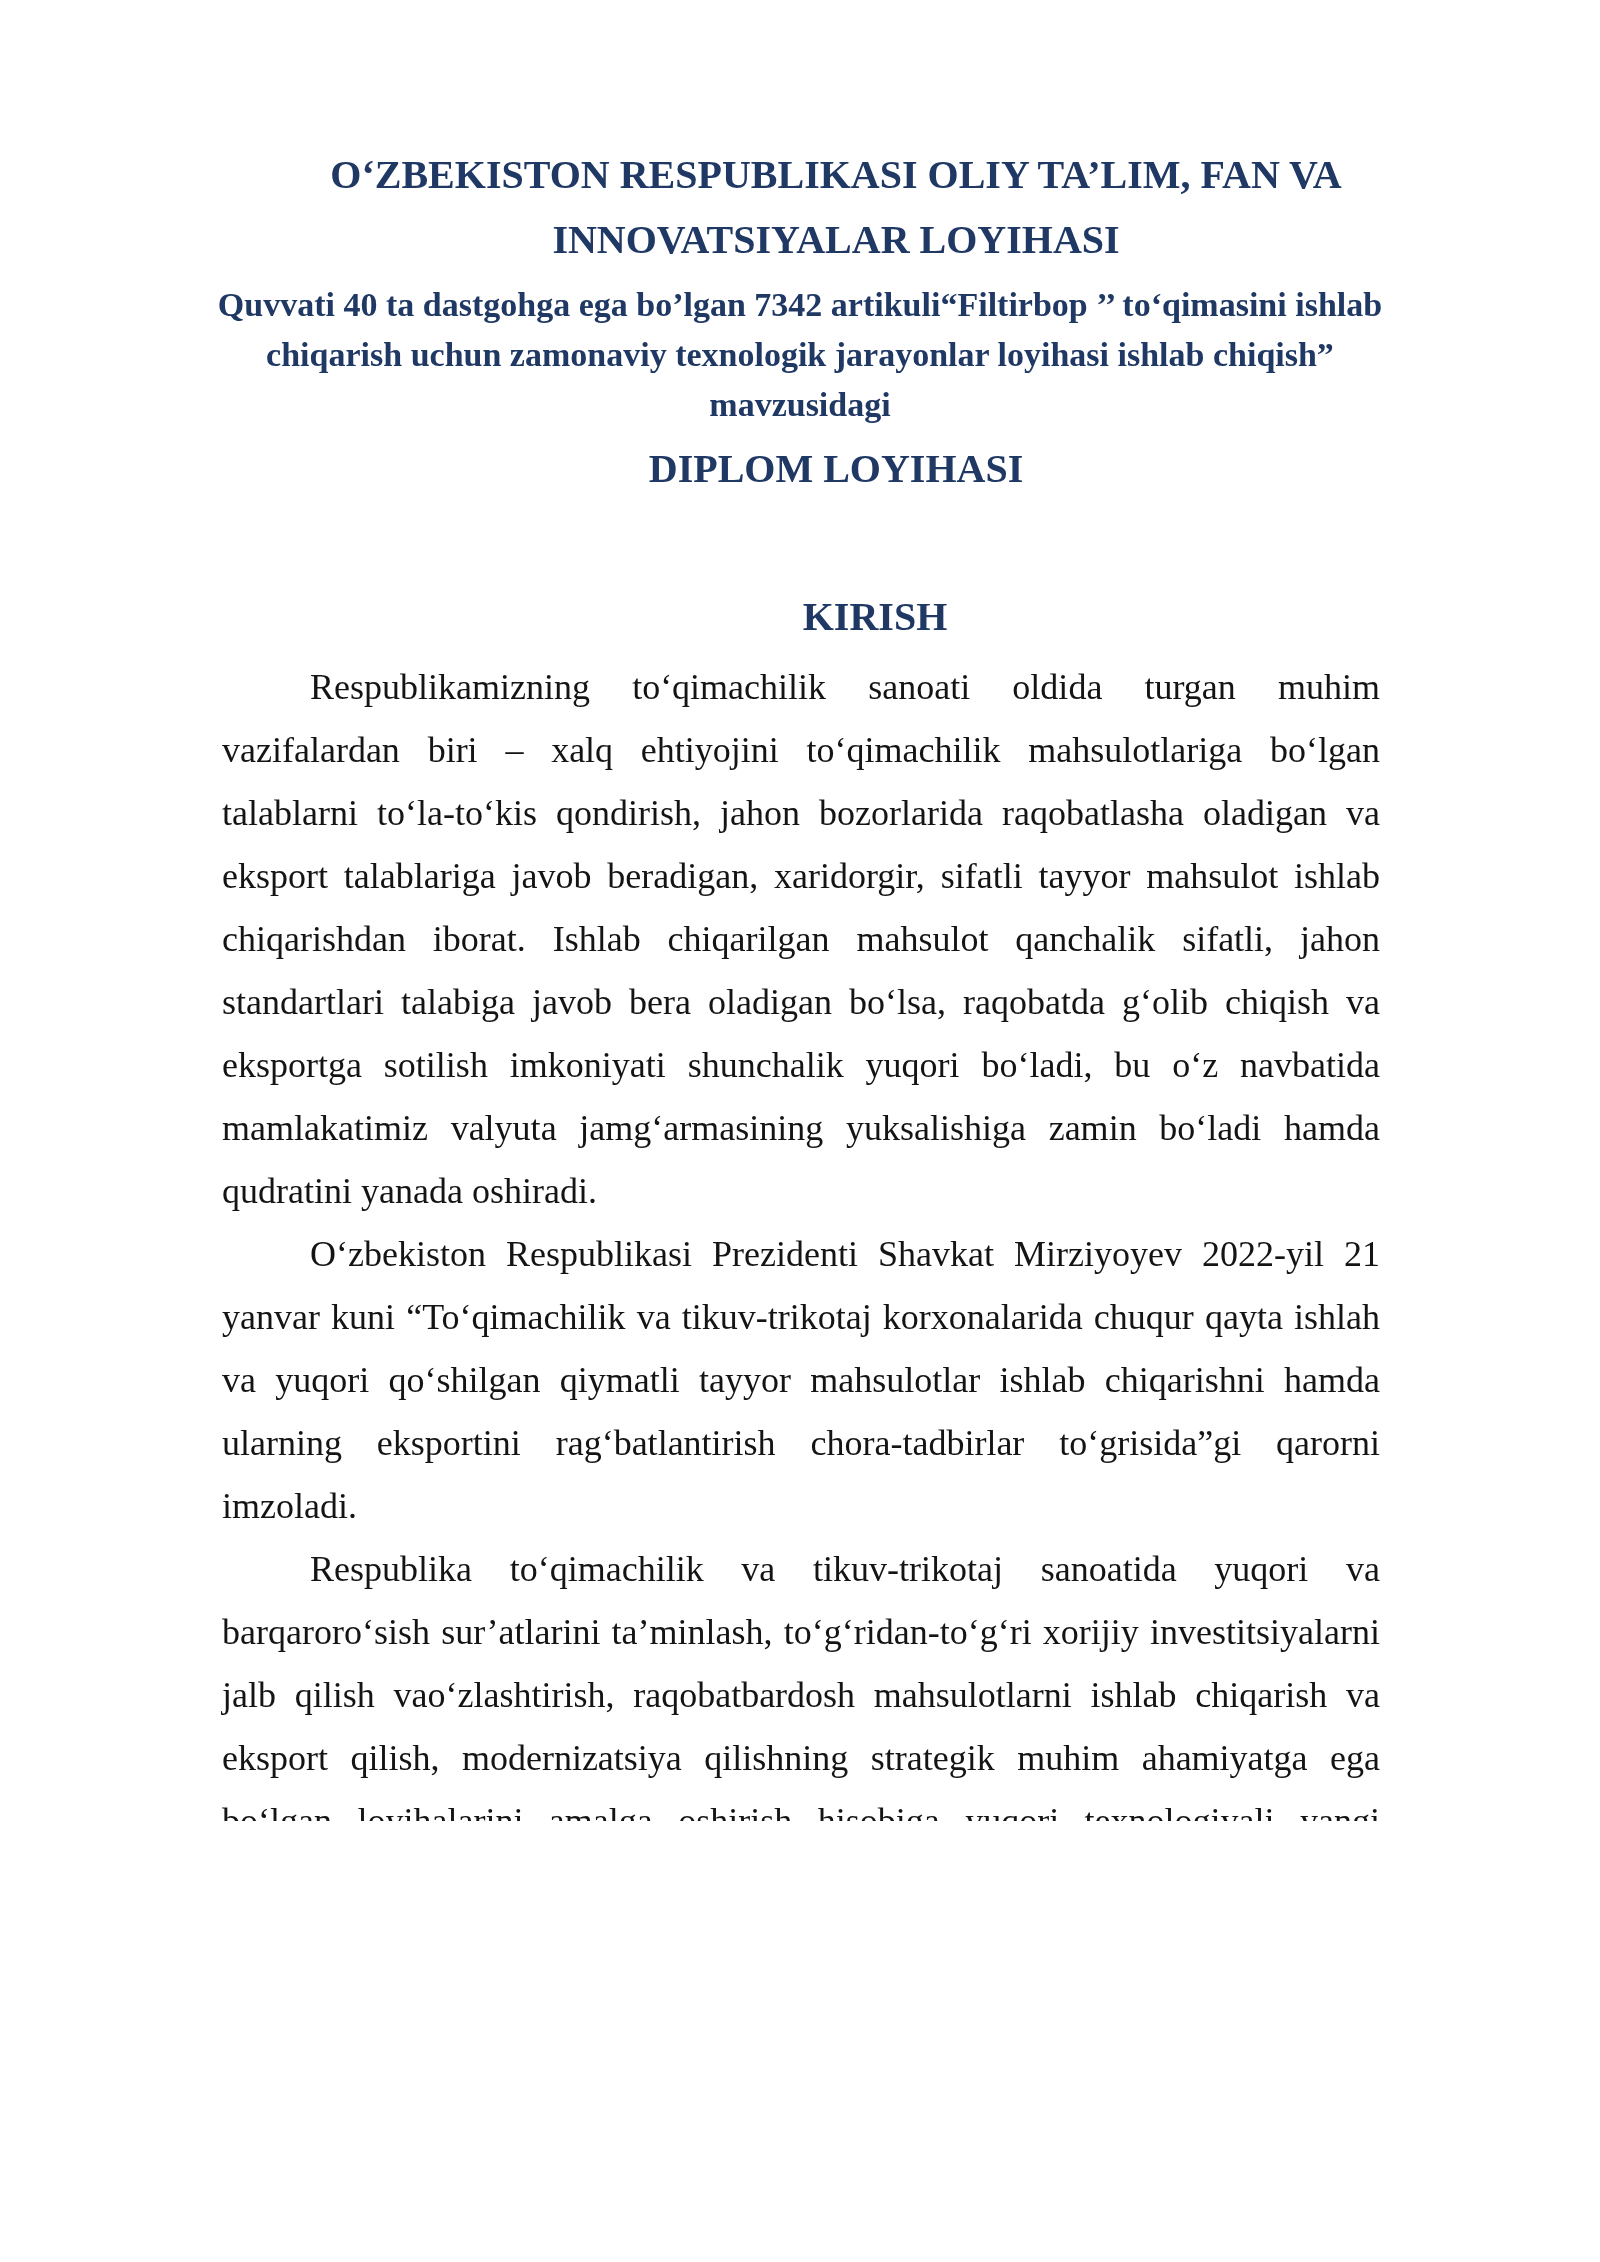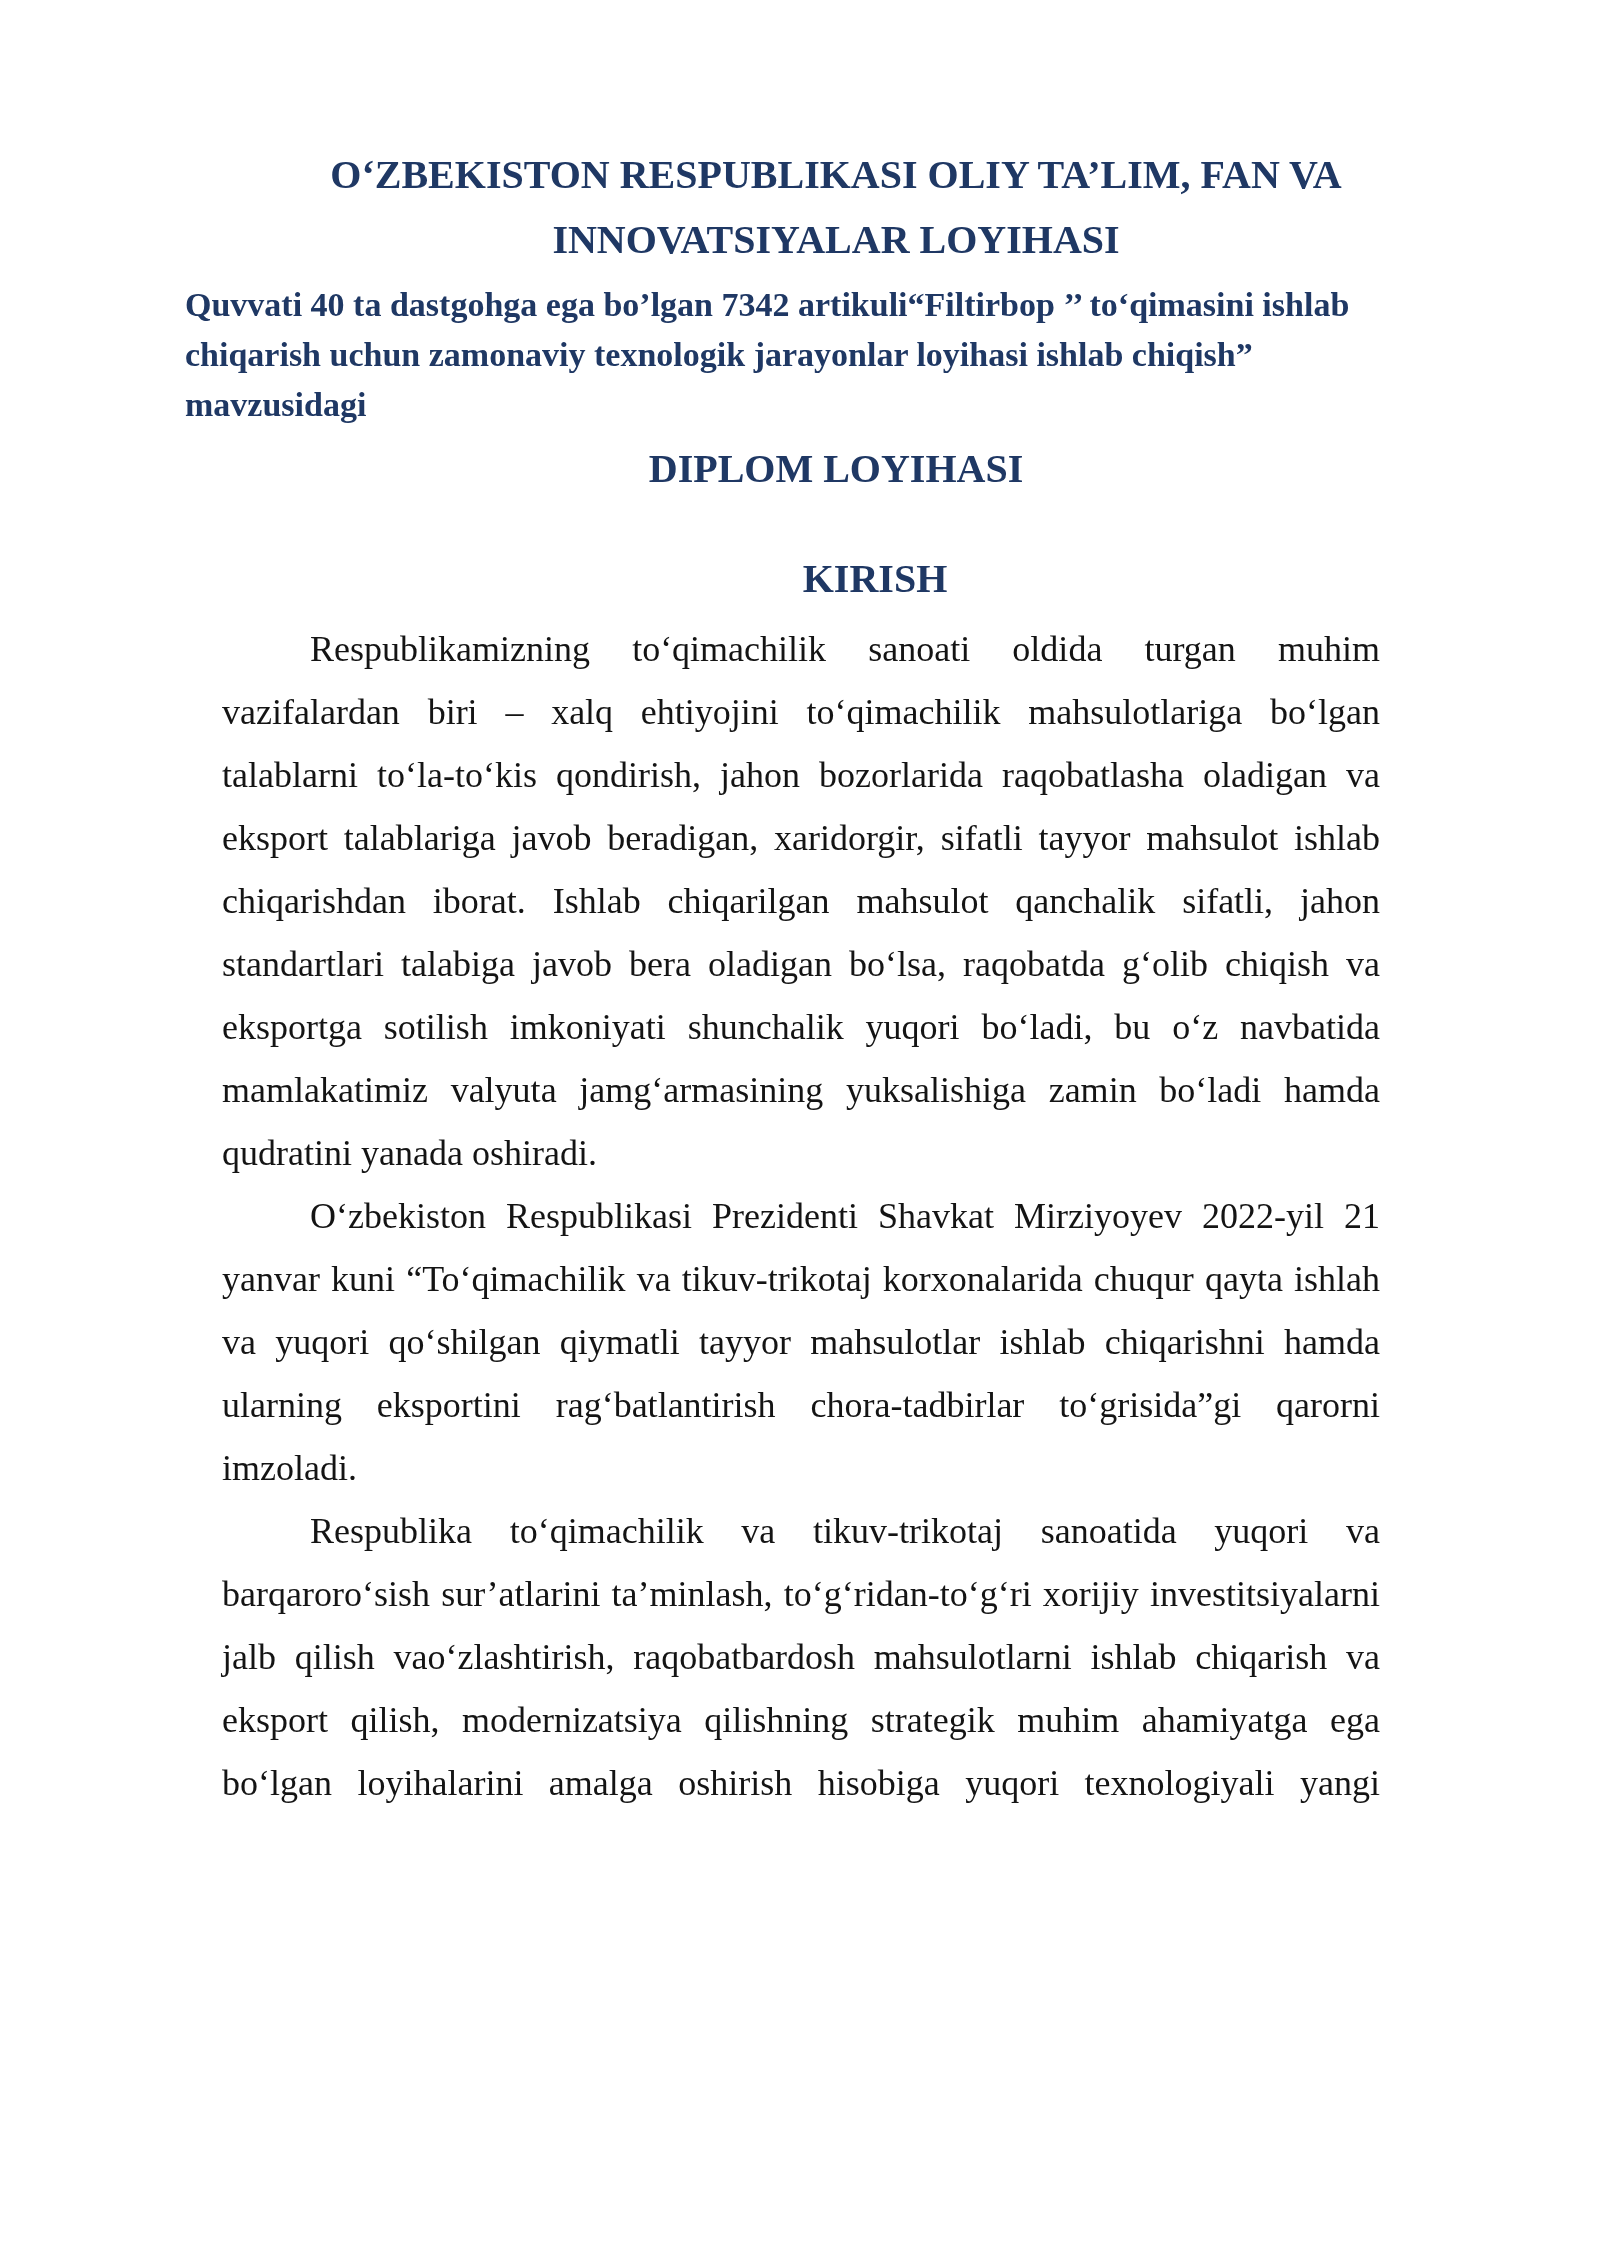--- a/index.html
+++ b/index.html
@@ -19,36 +19,37 @@
   .ministry-title {
     margin: 142px 185px 0 257px; 
     text-align: center;
     color: #1f3864;
     font-weight: bold;
     font-size: 40px;
     line-height: 65px;
   }
   .project-subtitle {
     margin: 8px 185px 0 185px;
+    text-align: center;
     color: #1f3864;
     font-weight: bold;
     font-size: 34px;
     line-height: 50px;
   }
   .doc-type {
     margin: 18px 185px 0 257px;
     text-align: center;
     color: #1f3864;
     font-weight: bold;
     font-size: 40px;
     line-height: 42px;
     font-family: Liberation Serif, serif;
   }
   .section-heading {
-    margin: 68px 185px 0 335px;
+    margin: 106px 185px 0 335px;
     text-align: center;
     color: #1f3864;
     font-weight: bold;
     font-size: 40px;
     line-height: 42px;
   }
   .body-text {
     margin: 18px 220px 0 222px;
   }
   .body-text p {

